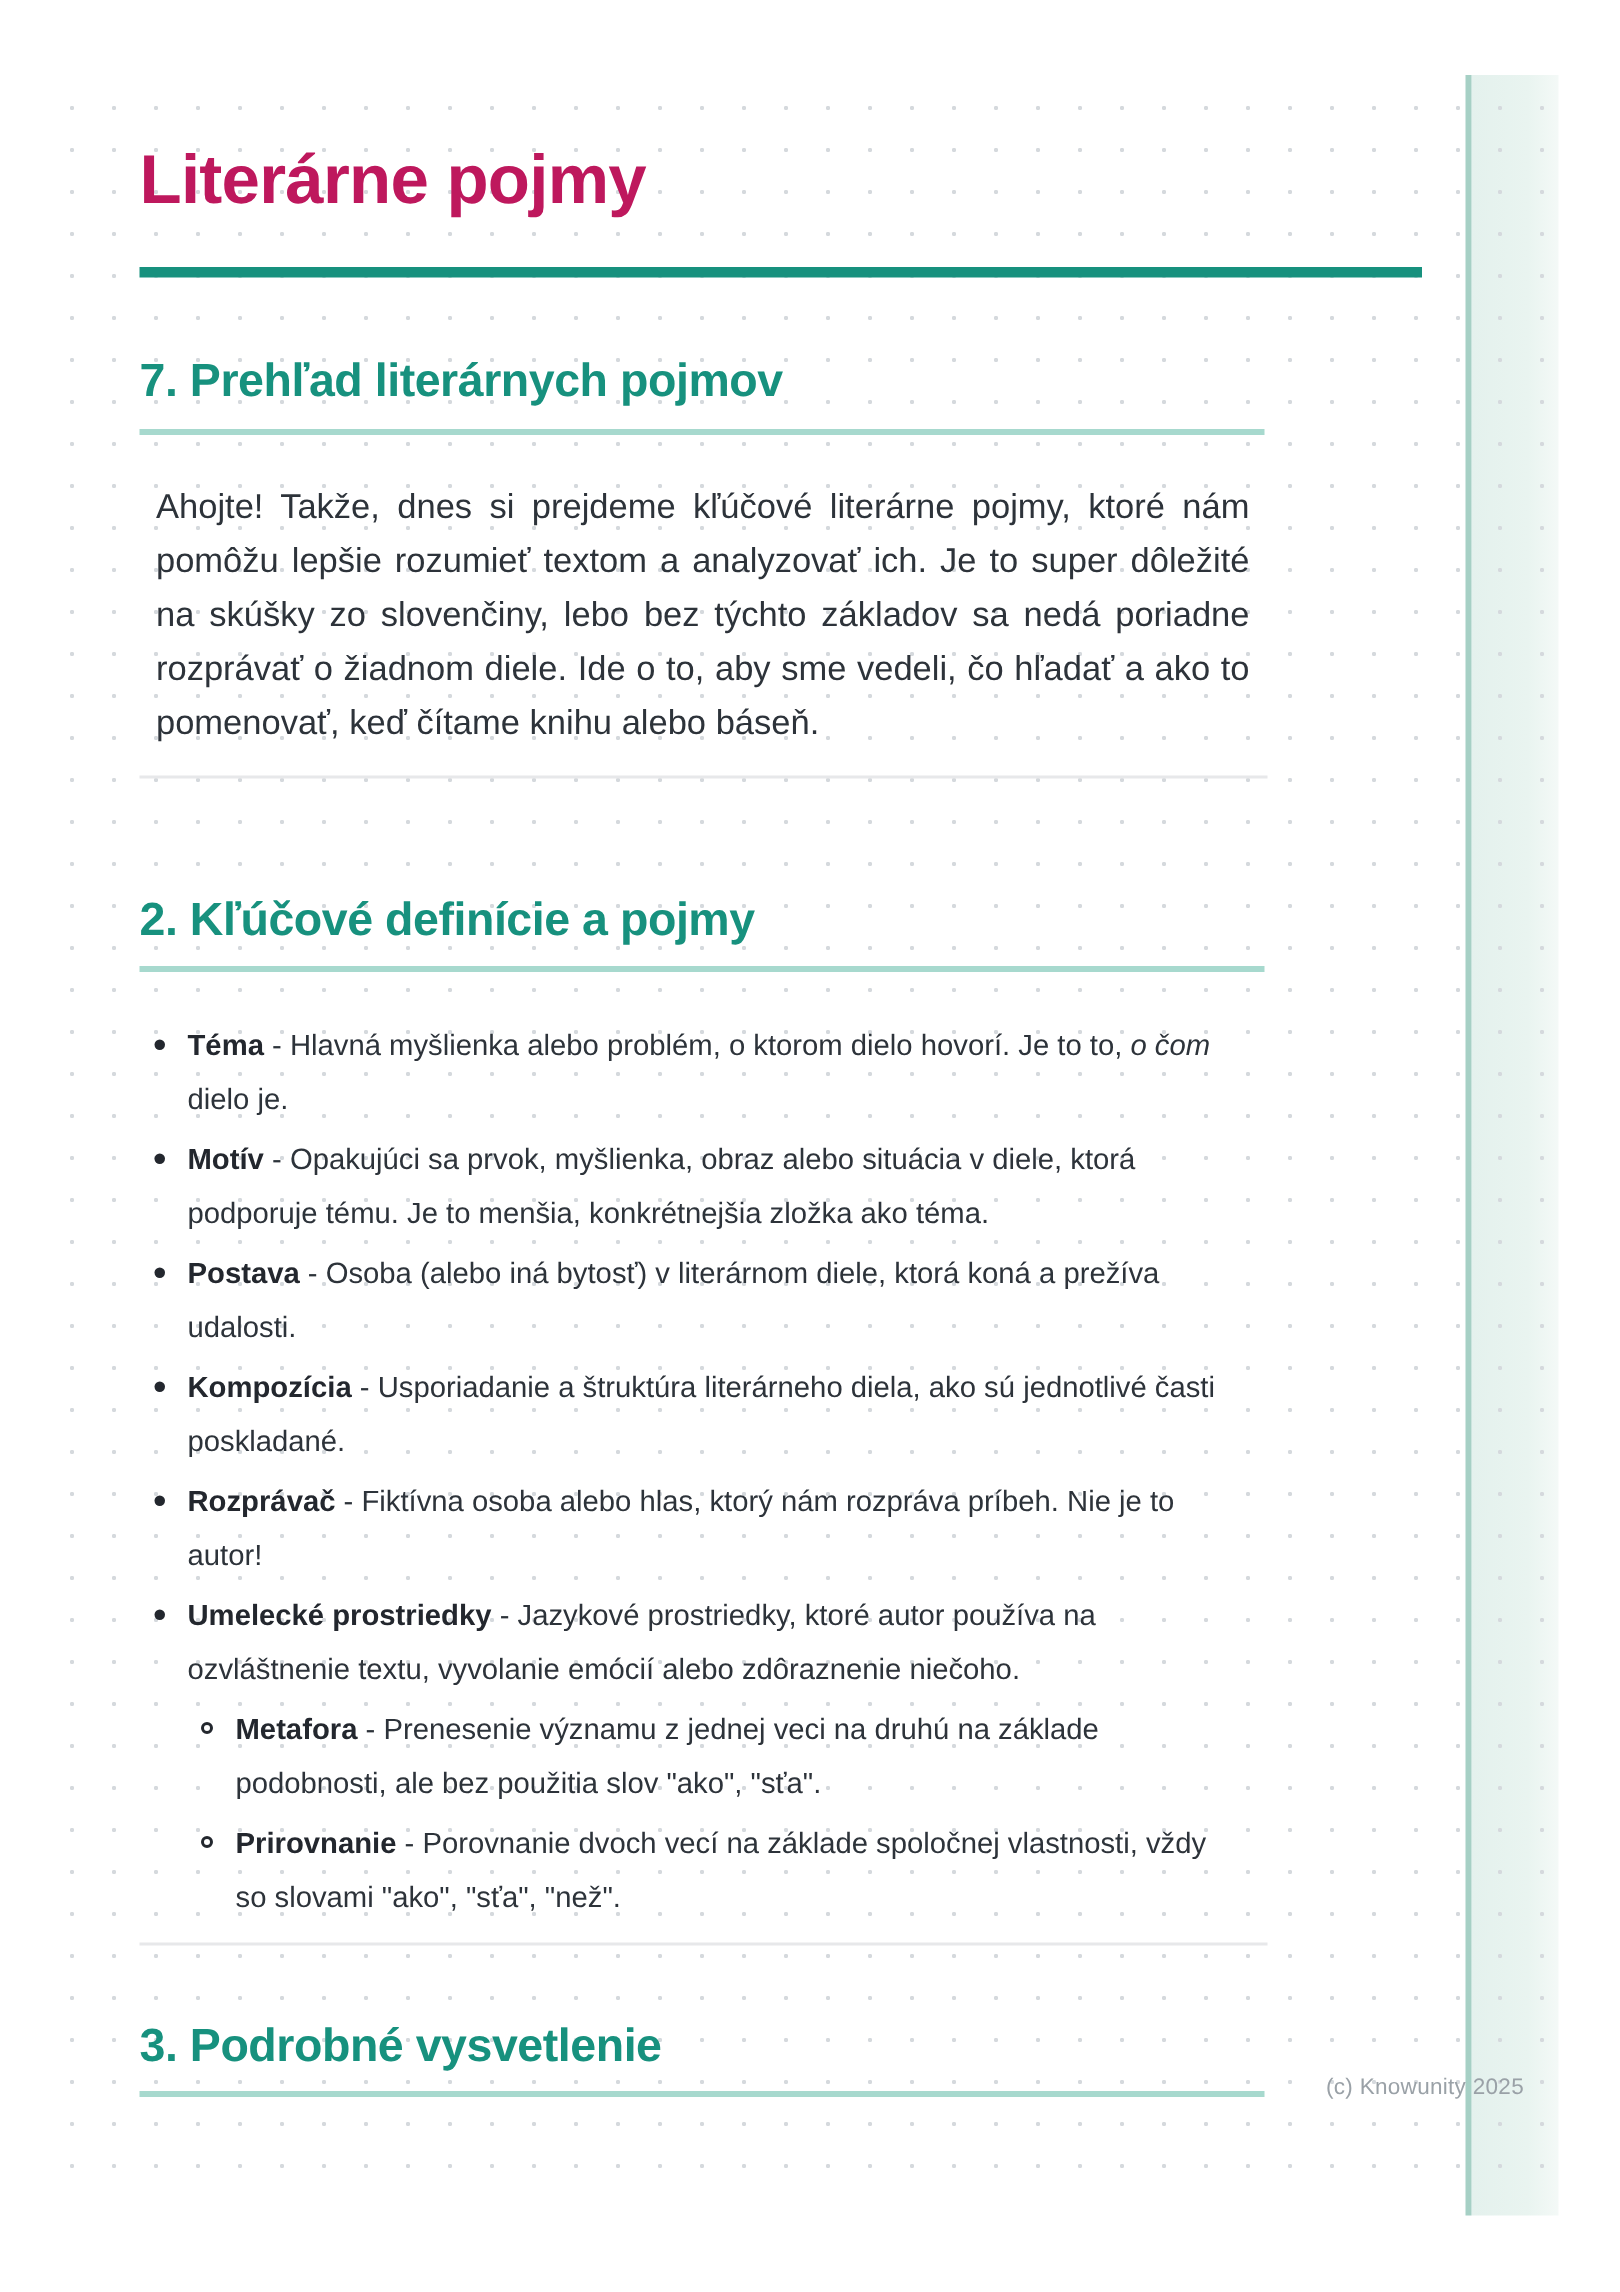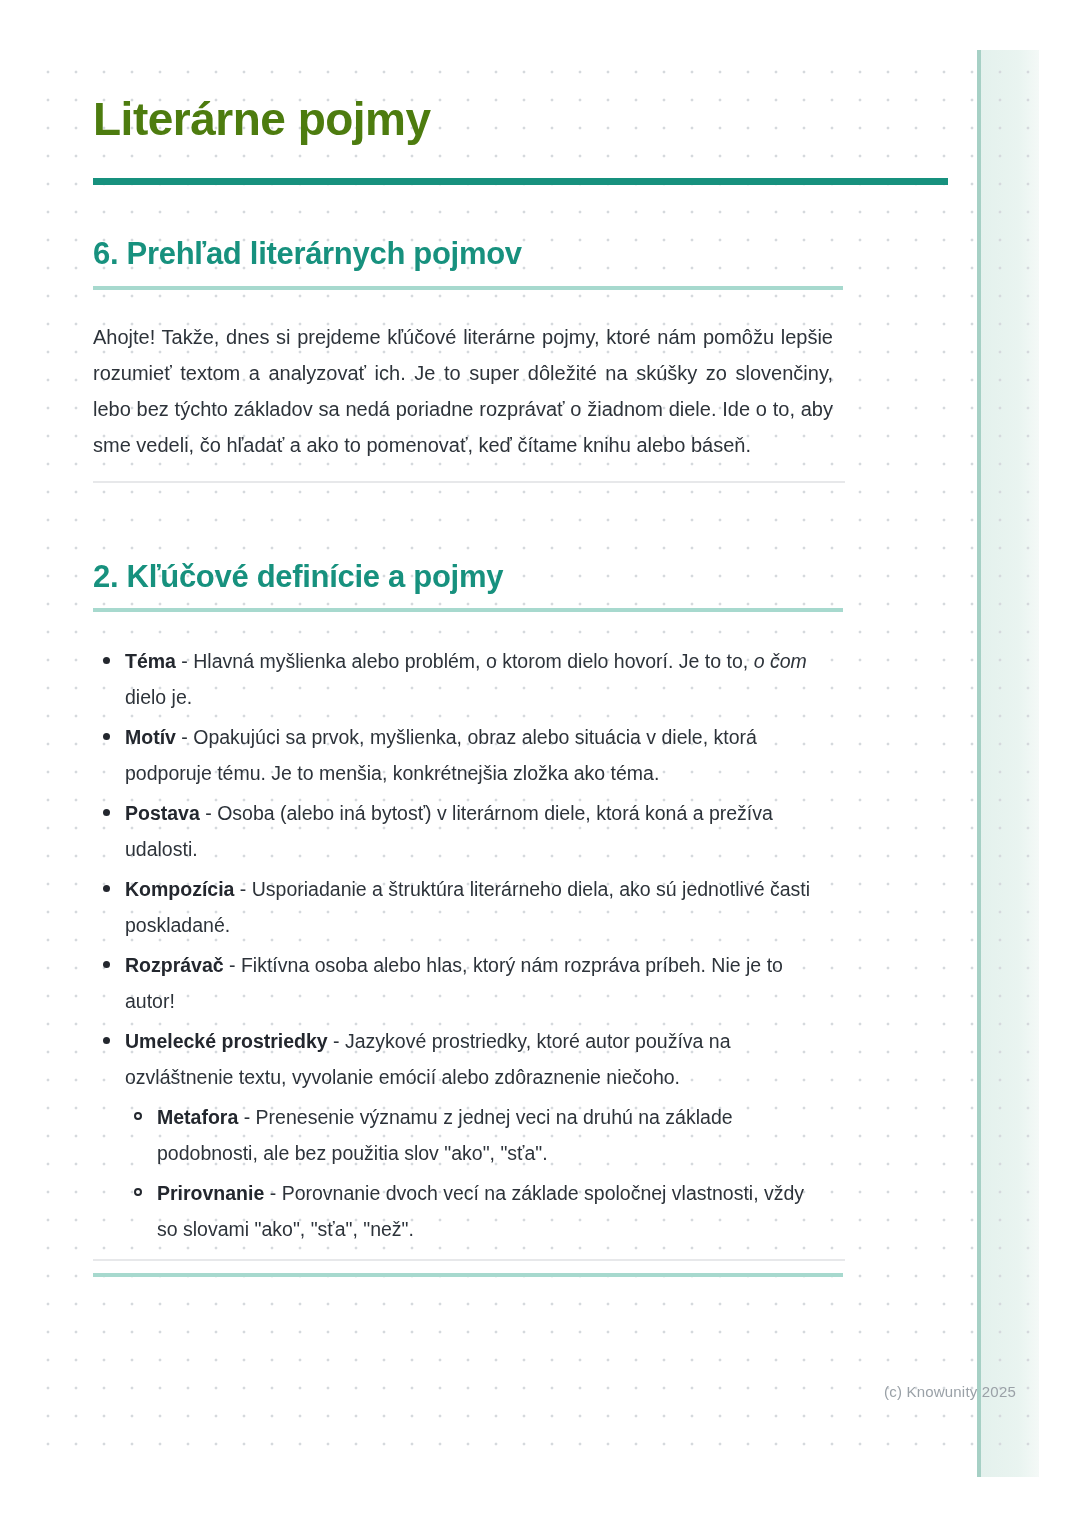--- a/index.html
+++ b/index.html
@@ -27,38 +27,38 @@
     background-size:28px 28px;
     background-position:10px 6px;
     z-index:1;
   }
 
   .content{position:absolute;left:93px;top:0;width:740px;z-index:2;}
 
   h1{
     margin:94px 0 0 0;
     font-size:46px;line-height:50px;font-weight:700;
-    letter-spacing:-0.5px;color:#4d7c0f;
+    letter-spacing:-0.5px;color:#be185d;
   }
   .title-rule{margin-top:34px;width:855px;height:7px;background:#17917e;}
 
   h2{
     margin:0;font-size:31px;line-height:37px;font-weight:700;
     letter-spacing:-0.3px;color:#17917e;
   }
   .h2-1{margin-top:50px;}
   .h2-2{margin-top:75px;}
   .h2-3{margin-top:48px;}
   .underline{margin-top:14px;width:750px;height:4px;background:#a7d9ce;}
   .underline-2{margin-top:13px;}
   .underline-3{margin-top:12px;}
 
   .lead{
-    margin:29px 0 0 0;
-    font-size:20px;line-height:36px;
+    margin:29px 0 0 11px;
+    font-size:23px;line-height:36px;
     text-align:justify;text-justify:inter-word;
   }
   .intro{margin:25px 0 0 0;font-size:19.5px;line-height:28px;}
 
   .divider{margin-top:18px;width:752px;height:2px;background:#e7e8ea;}
   .divider-2{margin-top:12px;}
 
   ul.terms{list-style:none;margin:31px 0 0 0;padding:0;font-size:19.5px;line-height:36px;}
   ul.terms li{position:relative;padding-left:32px;margin:0 16px 4px 0;}
   ul.terms li.sub{padding-left:64px;}
@@ -83,21 +83,21 @@
 
 <div class="page">
   <div class="side-band"></div>
   <div class="dots-layer"></div>
 
   <div class="content">
 
     <h1>Literárne pojmy</h1>
     <div class="title-rule"></div>
 
-    <h2 class="h2-1">6. Prehľad literárnych pojmov</h2>
+    <h2 class="h2-1">7. Prehľad literárnych pojmov</h2>
     <div class="underline"></div>
 
     <p class="lead">Ahojte! Takže, dnes si prejdeme kľúčové literárne pojmy, ktoré nám pomôžu lepšie rozumieť textom a analyzovať ich. Je to super dôležité na skúšky zo slovenčiny, lebo bez týchto základov sa nedá poriadne rozprávať o žiadnom diele. Ide o to, aby sme vedeli, čo hľadať a ako to pomenovať, keď čítame knihu alebo báseň.</p>
 
     <div class="divider"></div>
 
     <h2 class="h2-2">2. Kľúčové definície a pojmy</h2>
     <div class="underline underline-2"></div>
 
 
@@ -131,18 +131,19 @@
         <span class="t">Metafora</span><span> - Prenesenie významu z jednej veci na druhú na základe podobnosti, ale bez použitia slov "ako", "sťa".</span>
       </li>
       <li class="sub">
         <span class="circle"></span>
         <span class="t">Prirovnanie</span><span> - Porovnanie dvoch vecí na základe spoločnej vlastnosti, vždy so slovami "ako", "sťa", "než".</span>
       </li>
     </ul>
 
     <div class="divider divider-2"></div>
 
+    <h2 class="h2-3">3. Podrobné vysvetlenie</h2>
     <div class="underline underline-3"></div>
 
   </div>
 
   <div class="footer-credit">(c) Knowunity 2025</div>
 </div>
 
 </body></html>

